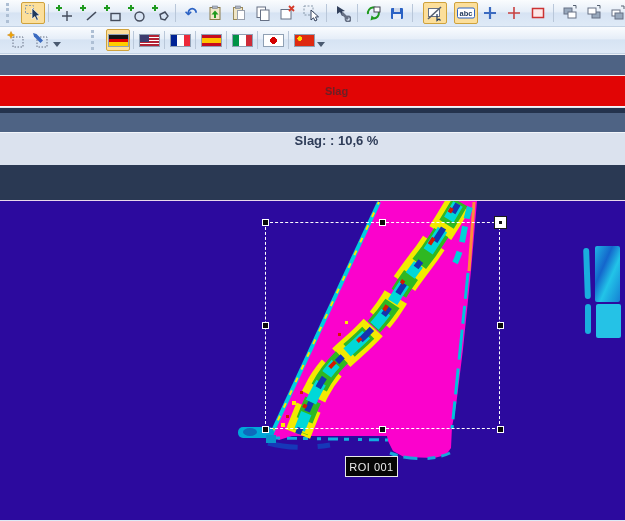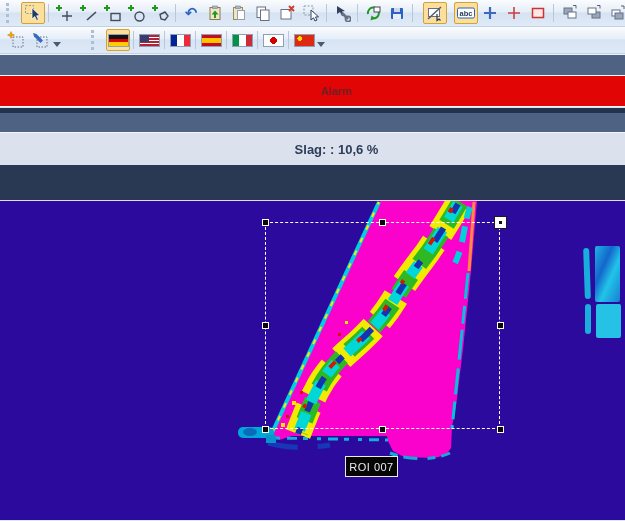--- a/index.html
+++ b/index.html
@@ -30,21 +30,21 @@
 
   
   .line-w { height:1px; background:#eef2f8; }
   .bar-bluegray { height:20px; background:#4e6384; }
   .bar-red { height:32px; background:#e10505; border-top:1px solid #f3f5f9; border-bottom:1px solid #f3f5f9;
     display:flex; align-items:center; justify-content:center; }
   .bar-red span { font-size:11px; font-weight:bold; color:#6d2026; padding-left:48px; }
   .bar-navy-thin { height:6px; background:#24334d; border-top:1px solid #dfe5ee; }
   .bar-bluegray2 { height:19px; background:#4e6384; }
   .bar-light { height:33px; background:#dbe2ee; border-top:1px solid #f2f5fa;
-    display:flex; align-items:center; justify-content:center; }
+    display:flex; justify-content:center; }
   .bar-light span { font-size:13px; font-weight:bold; color:#2e3c58; padding-left:48px; }
   .bar-navy { height:35px; background:#2a3953; }
   .line-pink { height:1px; background:#e9d9ec; }
 
   
   .thermal { position:relative; width:625px; height:319px; background:#2c0a9e; }
   .thermal svg { position:absolute; left:0; top:0; }
 
   .sel { position:absolute; left:265px; top:21px; width:235px; height:207px;
     border:1px dashed #ffffff; }
@@ -273,21 +273,21 @@
   <div class="sep"></div>
   <div class="tbtn">
     <div class="flag flag-cn"></div>
   </div>
   <div class="dd"></div>
 </div>
 
 <div class="line-w"></div>
 <div class="bar-bluegray"></div>
 <div class="bar-red">
-  <span>Alarm</span>
+  <span>Slag</span>
 </div>
 <div class="bar-navy-thin"></div>
 <div class="bar-bluegray2"></div>
 <div class="bar-light">
   <span>Slag: : 10,6 %</span>
 </div>
 <div class="bar-navy"></div>
 <div class="line-pink"></div>
 
 <div class="thermal">
@@ -353,15 +353,15 @@
   <div class="h-big" style="left:494px; top:15px;">
       <div></div>
     </div>
   <div class="h" style="left:262px; top:121px;"></div>
   <div class="h" style="left:497px; top:121px;"></div>
   <div class="h" style="left:262px; top:225px;"></div>
   <div class="h" style="left:379px; top:225px;"></div>
   <div class="h" style="left:497px; top:225px;"></div>
 
   <div class="roi-label">
-    <span>ROI 007</span>
+    <span>ROI 001</span>
   </div>
 </div>
 
 </body></html>

